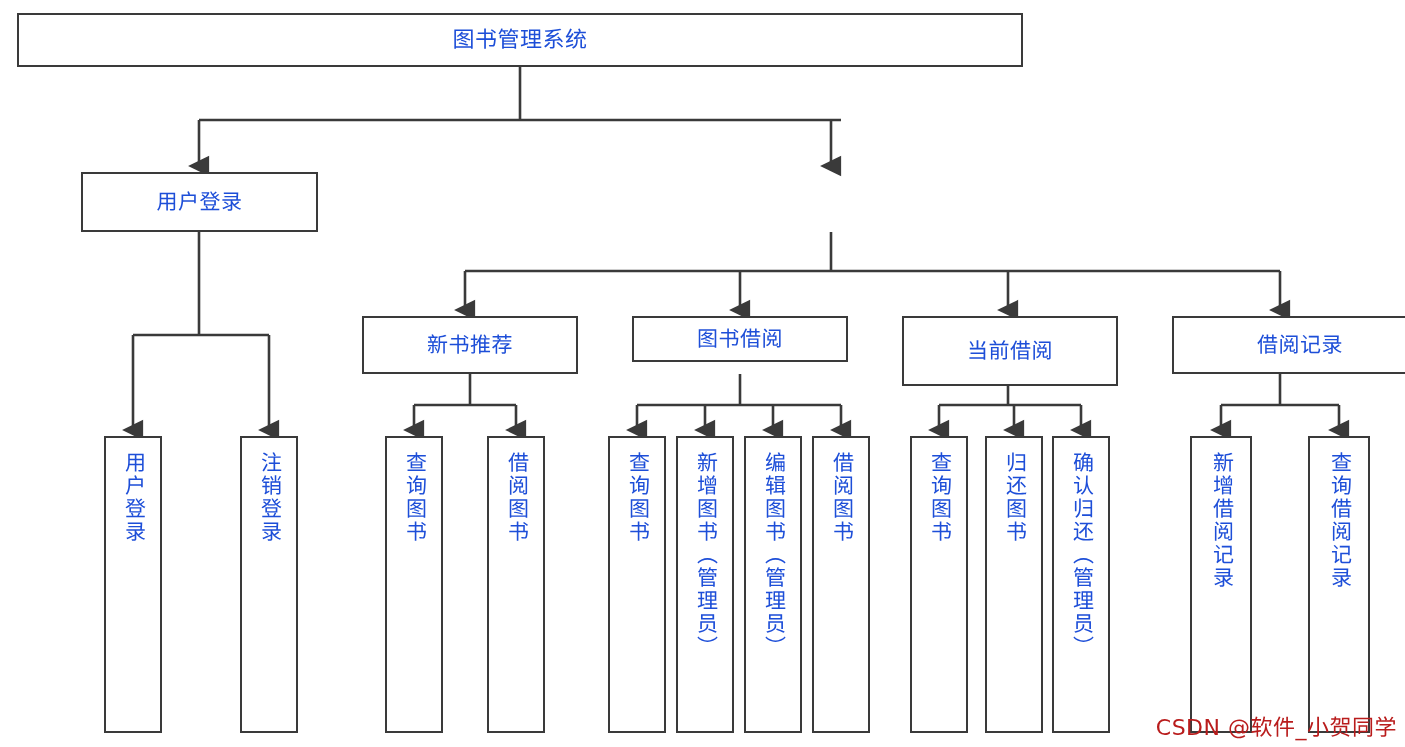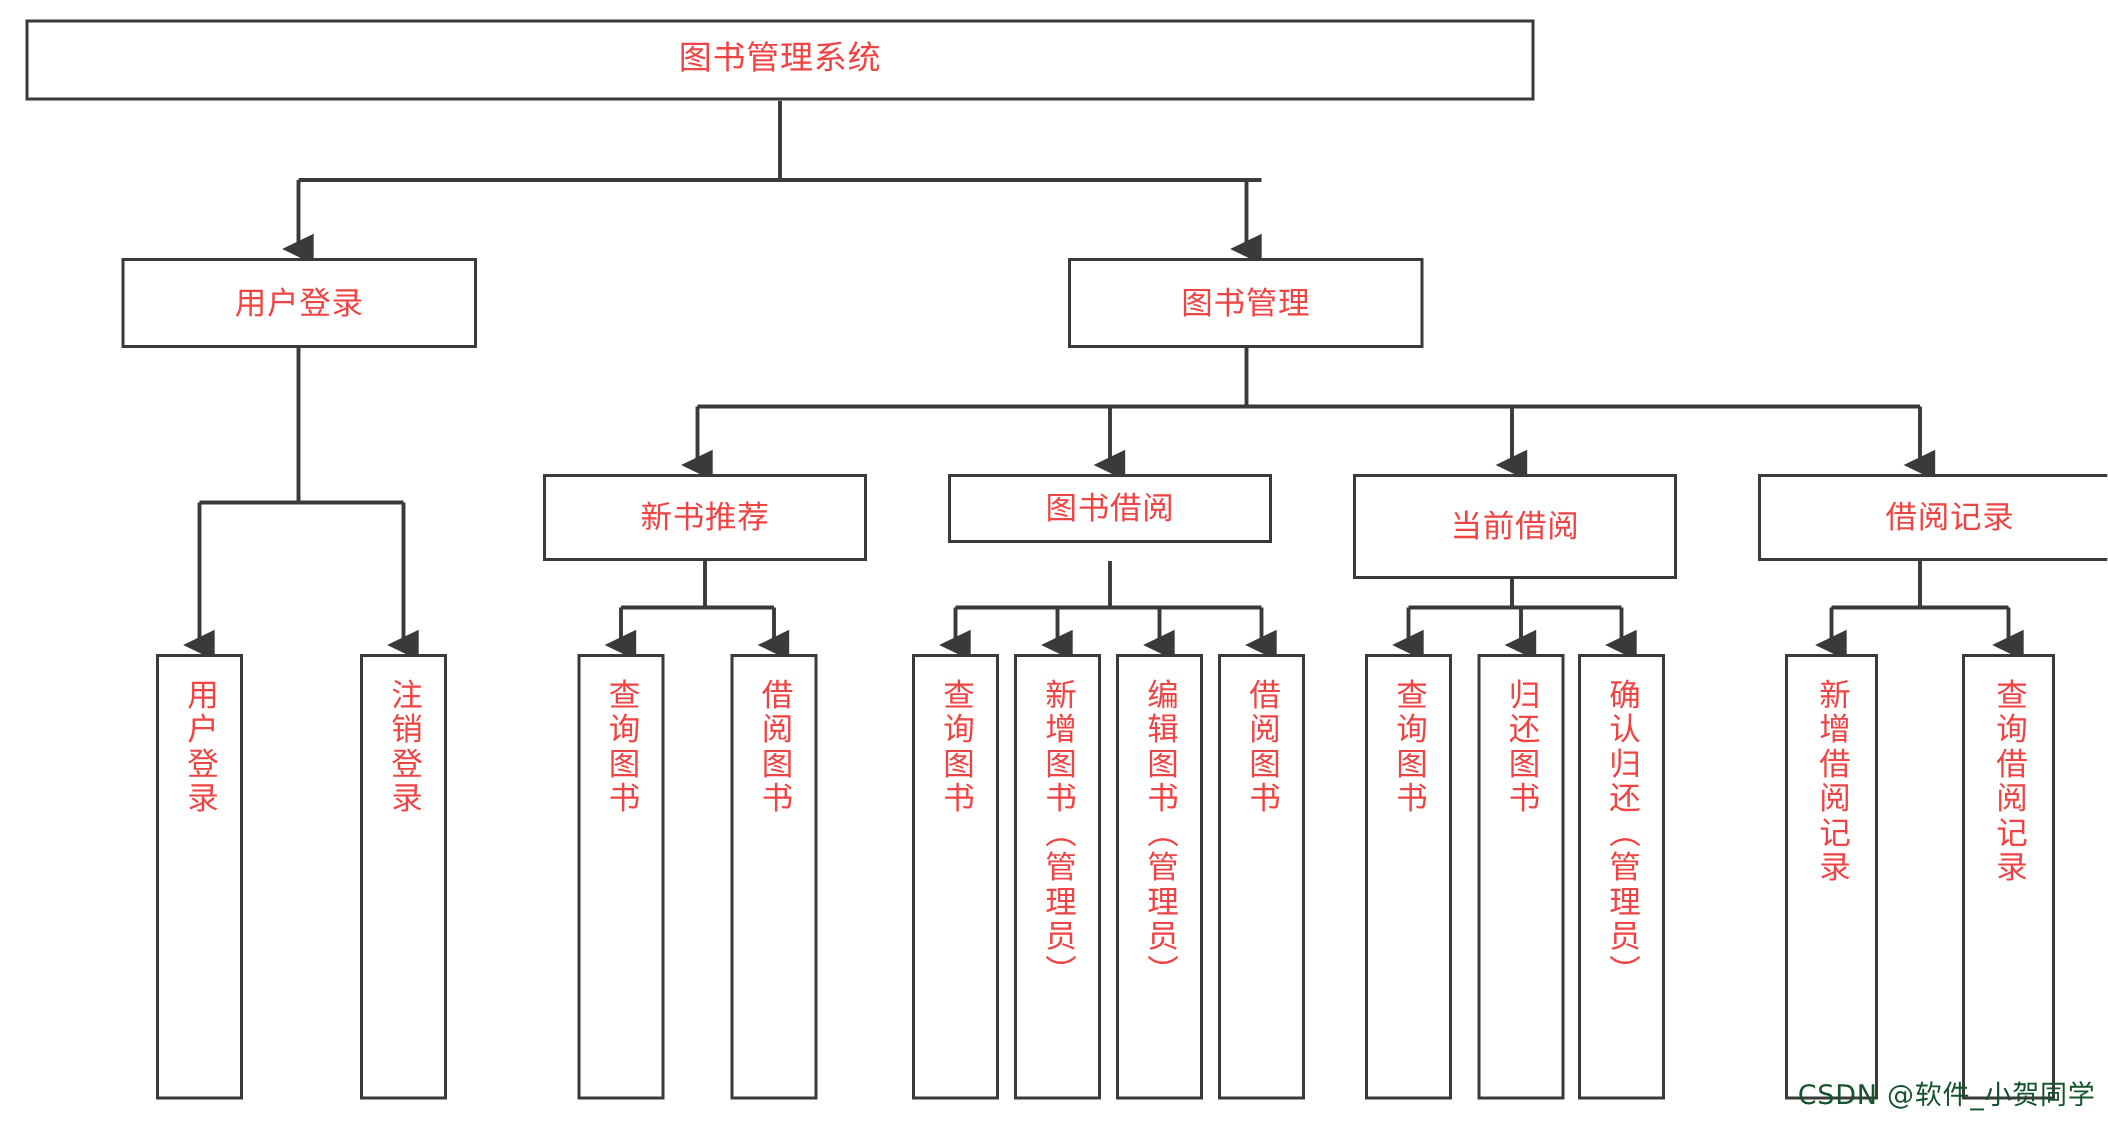--- a/index.html
+++ b/index.html
@@ -27,21 +27,21 @@
     pointer-events: none;
   }
   .node {
     position: absolute;
     box-sizing: border-box;
     background: #ffffff;
     border: 2px solid #3a3a3a;
     display: flex;
     align-items: center;
     justify-content: center;
-    color: #ef4444;
+    color: #1d4ed8;
   }
   .node .node-label {
     display: block;
     text-align: center;
     line-height: 1.16;
     white-space: nowrap;
   }
   .node.horizontal .node-label {
     font-size: 21px;
     letter-spacing: 0.5px;
@@ -60,22 +60,22 @@
     font-size: 21px;
     line-height: 1.18;
     letter-spacing: 2px;
     white-space: nowrap;
     margin: 0 auto;
   }
   #watermark {
     position: absolute;
     right: 8px;
     bottom: 6px;
-    font-size: 18px;
-    color: #14532d;
+    font-size: 22px;
+    color: #b91c1c;
     letter-spacing: 0.5px;
     white-space: nowrap;
     font-family: "DejaVu Sans", "Liberation Sans", sans-serif;
   }
 </style>
 </head>
 <body>
 
 <div id="diagram-root">
 
@@ -130,23 +130,20 @@
     </g>
   </svg>
 
   <div class="node root horizontal" style="left:17px; top:13px; width:1006px; height:54px;">
     <span class="node-label">图书管理系统</span>
   </div>
 
   <div class="node horizontal" style="left:81px; top:172px; width:237px; height:60px;">
     <span class="node-label">用户登录</span>
   </div>
-  <div class="node horizontal" style="left:712px; top:172px; width:237px; height:60px;">
-    <span class="node-label">图书管理</span>
-  </div>
 
   <div class="node horizontal" style="left:362px; top:316px; width:216px; height:58px;align-items:center;">
     <span class="node-label">新书推荐</span>
   </div>
   <div class="node horizontal" style="left:632px; top:316px; width:216px; height:46px;">
     <span class="node-label">图书借阅</span>
   </div>
   <div class="node horizontal" style="left:902px; top:316px; width:216px; height:70px;">
     <span class="node-label">当前借阅</span>
   </div>

